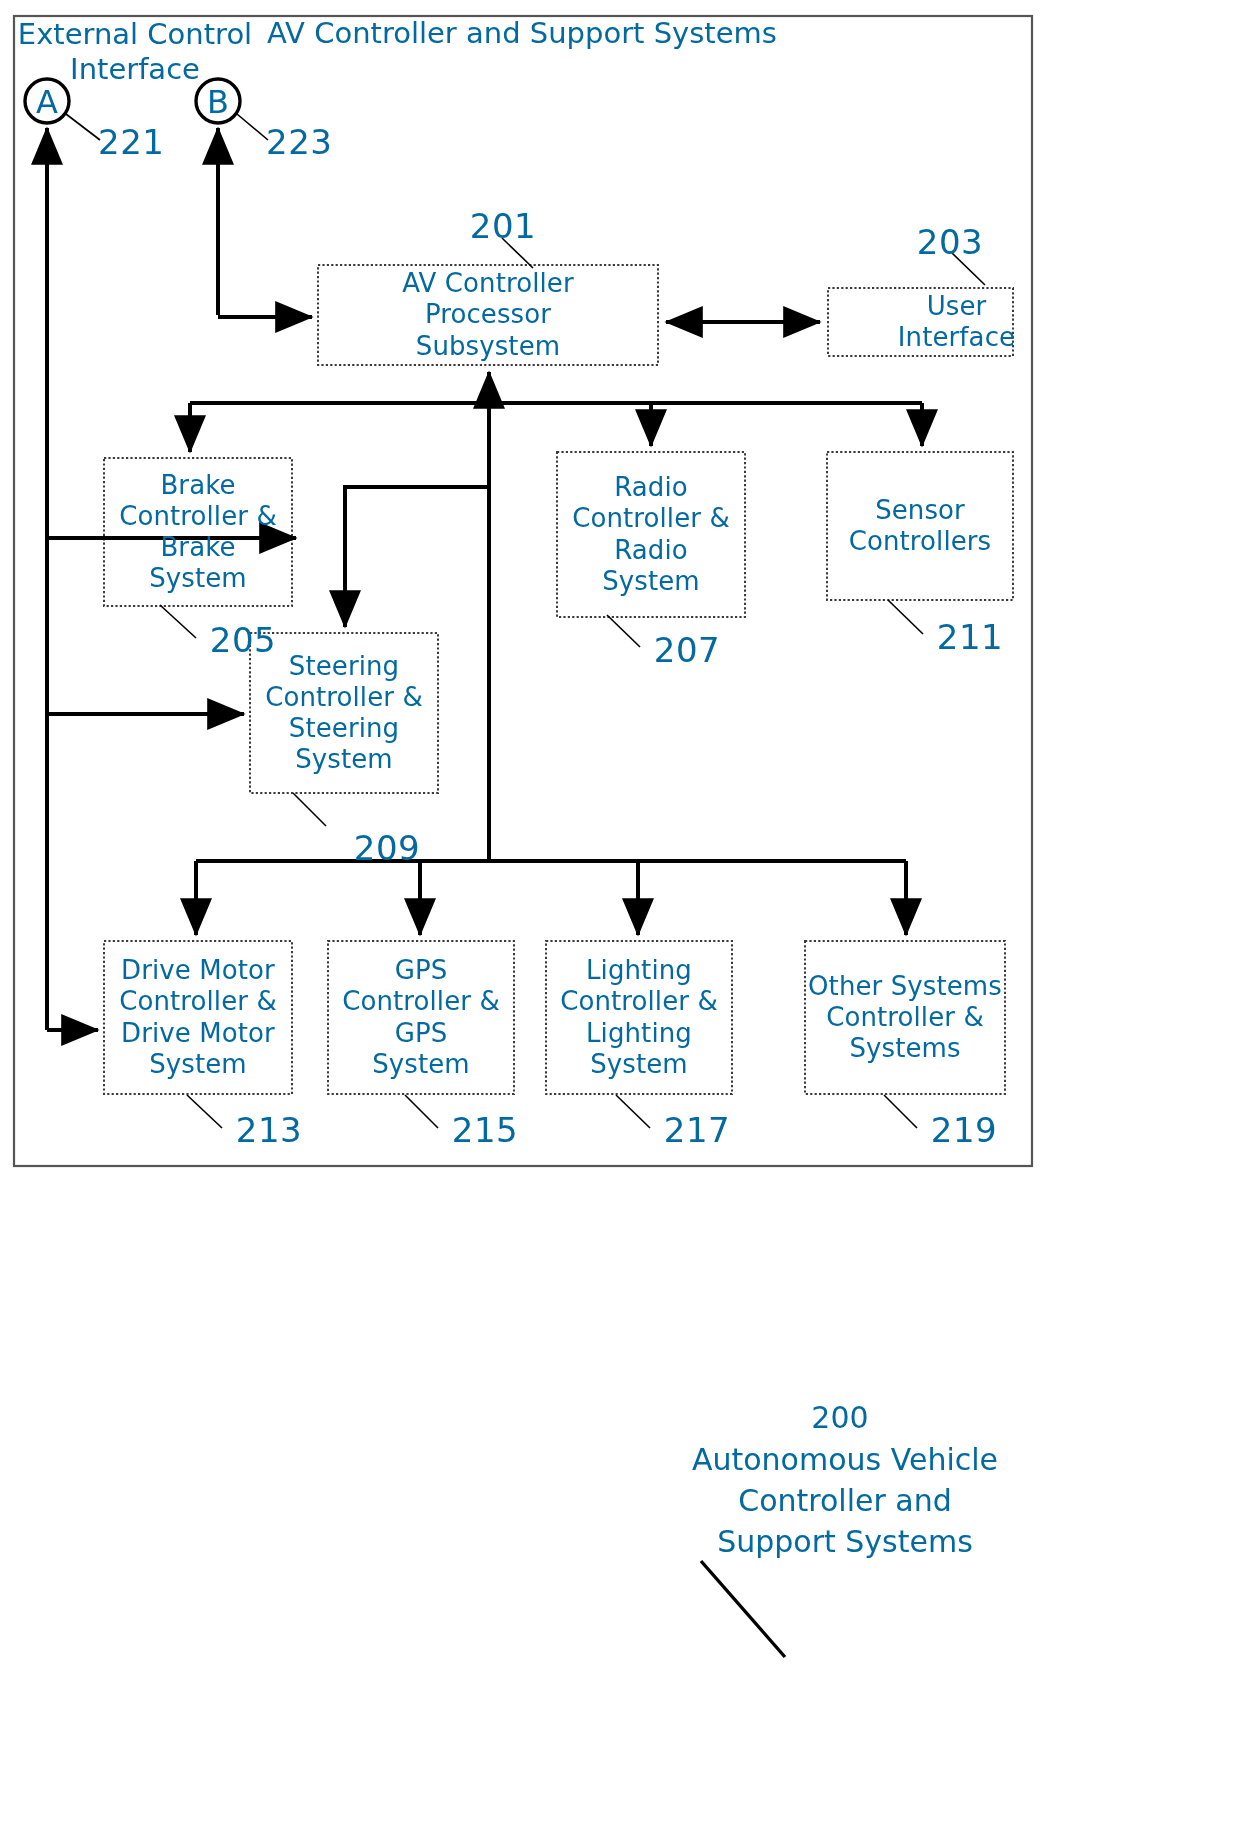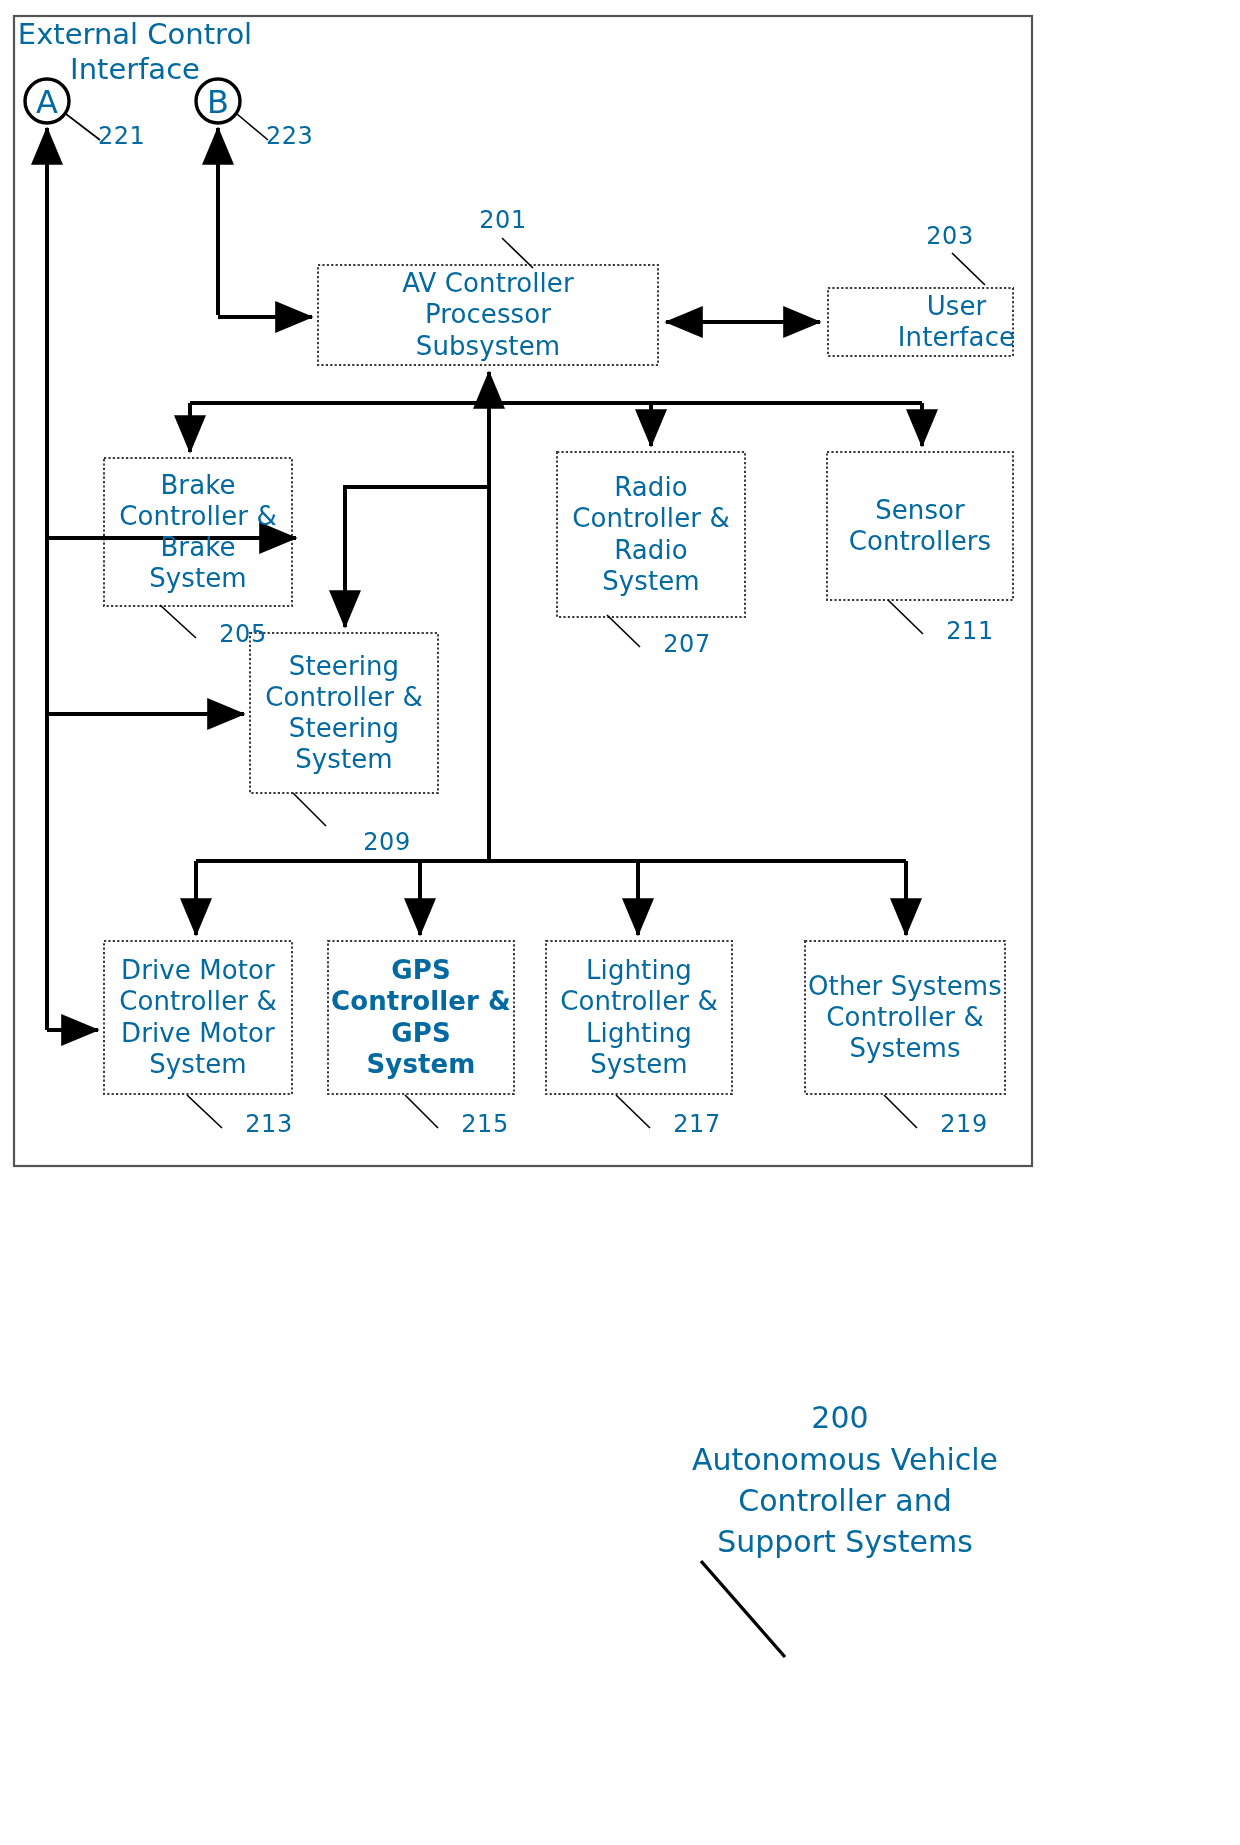--- a/index.html
+++ b/index.html
@@ -34,21 +34,21 @@
     text-align: center;
     line-height: 1.20;
     white-space: pre-line;
     color: #0369a1;
   }
   .box-label {
     font-size: 26px;
     letter-spacing: 0.1px;
   }
   .ref-num {
-    font-size: 24px;
+    font-size: 34px;
     letter-spacing: 0.5px;
   }
   .diag-title {
     font-size: 29px;
   }
   .ext-label {
     font-size: 29px;
     line-height: 1.22;
   }
   .fig-caption {
@@ -145,20 +145,21 @@
       <line x1="293" y1="793" x2="326" y2="826"></line>
       <line x1="187" y1="1095" x2="222" y2="1128"></line>
       <line x1="405" y1="1095" x2="438" y2="1128"></line>
       <line x1="616" y1="1095" x2="650" y2="1128"></line>
       <line x1="884" y1="1095" x2="917" y2="1128"></line>
     </g>
 
     <line x1="701" y1="1561" x2="785" y2="1657" stroke="#000" stroke-width="3.4"></line>
   </svg>
 
+  <div class="txt diag-title" style="left:262px; top:16px; width:520px;">AV Controller and Support Systems</div>
 
   <div class="txt ext-label" style="left:0px; top:17px; width:270px;">External Control
 Interface</div>
 
   <div class="txt circ-letter" style="left:22px; top:83px; width:50px;">A</div>
   <div class="txt circ-letter" style="left:193px; top:83px; width:50px;">B</div>
 
   <div class="txt ref-num" style="left:98px; top:122px; width:100px; text-align:left;">221</div>
   <div class="txt ref-num" style="left:266px; top:122px; width:100px; text-align:left;">223</div>
 
@@ -178,21 +179,21 @@
   <div class="txt box-label boxtext" style="left:250px; top:633px; width:188px; height:160px;">Steering
 Controller &amp;
 Steering
 System</div>
   <div class="txt box-label boxtext" style="left:827px; top:452px; width:186px; height:148px;">Sensor
 Controllers</div>
   <div class="txt box-label boxtext" style="left:104px; top:941px; width:188px; height:153px;">Drive Motor
 Controller &amp;
 Drive Motor
 System</div>
-  <div class="txt box-label boxtext" style="left:328px; top:941px; width:186px; height:153px;font-weight:bold;">GPS
+  <div class="txt box-label boxtext" style="left:328px; top:941px; width:186px; height:153px;">GPS
 Controller &amp;
 GPS
 System</div>
   <div class="txt box-label boxtext" style="left:546px; top:941px; width:186px; height:153px;">Lighting
 Controller &amp;
 Lighting
 System</div>
   <div class="txt box-label boxtext" style="left:801px; top:941px; width:208px; height:153px;">Other Systems
 Controller &amp;
 Systems</div>

